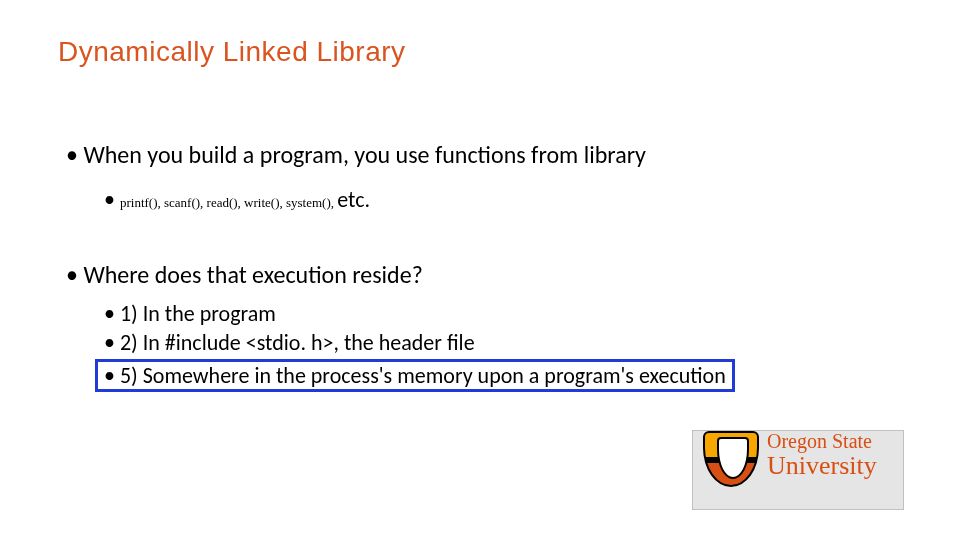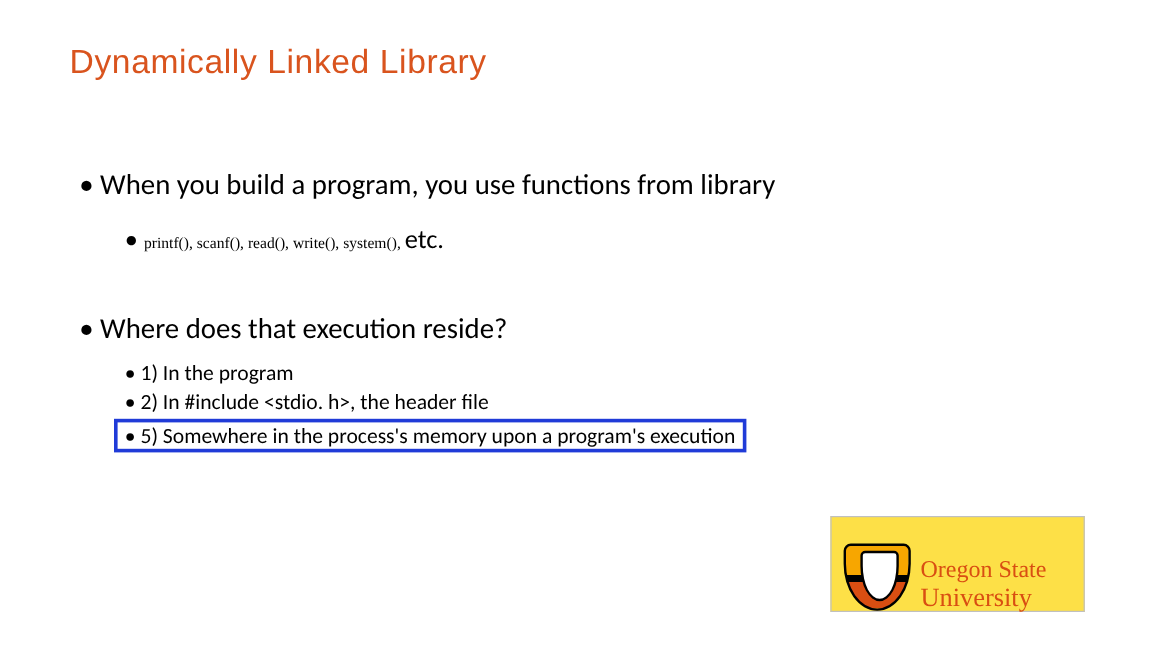--- a/index.html
+++ b/index.html
@@ -3,30 +3,30 @@
 <meta charset="utf-8">
 <style>
   html,body{margin:0;padding:0;width:960px;height:540px;background:#fff;font-family:Calibri,Arial,sans-serif;color:#000;overflow:hidden}
   .slide{position:relative;width:960px;height:540px}
   .title{position:absolute;left:58px;top:36px;font-family:Arial,Helvetica,sans-serif;font-size:28px;font-weight:400;color:#d9541e;letter-spacing:.5px}
   .body{position:absolute;left:66px;top:140px;right:60px;font-size:24px;line-height:1.25}
   .b1{margin:0 0 16px 0}
   .b2{margin:0 0 46px 38px;font-size:22px}
   .b2 .mono{font-family:"Times New Roman",serif;font-size:13px}
   .q{margin:0 0 10px 0}
-  .a{margin:0 0 2px 38px;font-size:18px}
+  .a{margin:0 0 2px 38px;font-size:22px}
   .bullet::before{content:"• ";}
   .hl{border:3px solid #203bd8;padding:0 6px;display:inline-block;margin-left:-9px}
-  .logo{position:absolute;right:56px;bottom:30px;width:210px;height:78px;border:1px solid #c0c0c0;background:#fde047;display:flex;align-items:flex-end}
+  .logo{position:absolute;right:56px;bottom:30px;width:210px;height:78px;border:1px solid #c0c0c0;background:#e5e5e5;display:flex;align-items:flex-start}
   .crest{width:56px;height:56px;margin:0 8px 0 10px;position:relative}
   .crest .shield{position:absolute;inset:0;border-radius:6px 6px 50% 50%/6px 6px 70% 70%;background:linear-gradient(#f7a600 0 46%,#000 46% 58%,#d94e12 58% 100%);border:2px solid #000}
   .crest .inner{position:absolute;left:14px;top:6px;width:28px;height:38px;border-radius:4px 4px 50% 50%/4px 4px 70% 70%;background:#fff;border:2px solid #000}
   .wm{font-family:Georgia,"Times New Roman",serif;color:#d94e12;line-height:1;font-weight:400}
   .wm .l1{font-size:20px;display:block}
-  .wm .l2{font-size:22px;display:block;margin-top:2px}
+  .wm .l2{font-size:26px;display:block;margin-top:2px}
 </style>
 </head>
 <body>
 <div class="slide">
 
 <div class="title">Dynamically Linked Library</div>
 
 <div class="body">
   <p class="b1 bullet">When you build a program, you use functions from library</p>
   <p class="b2 bullet">

